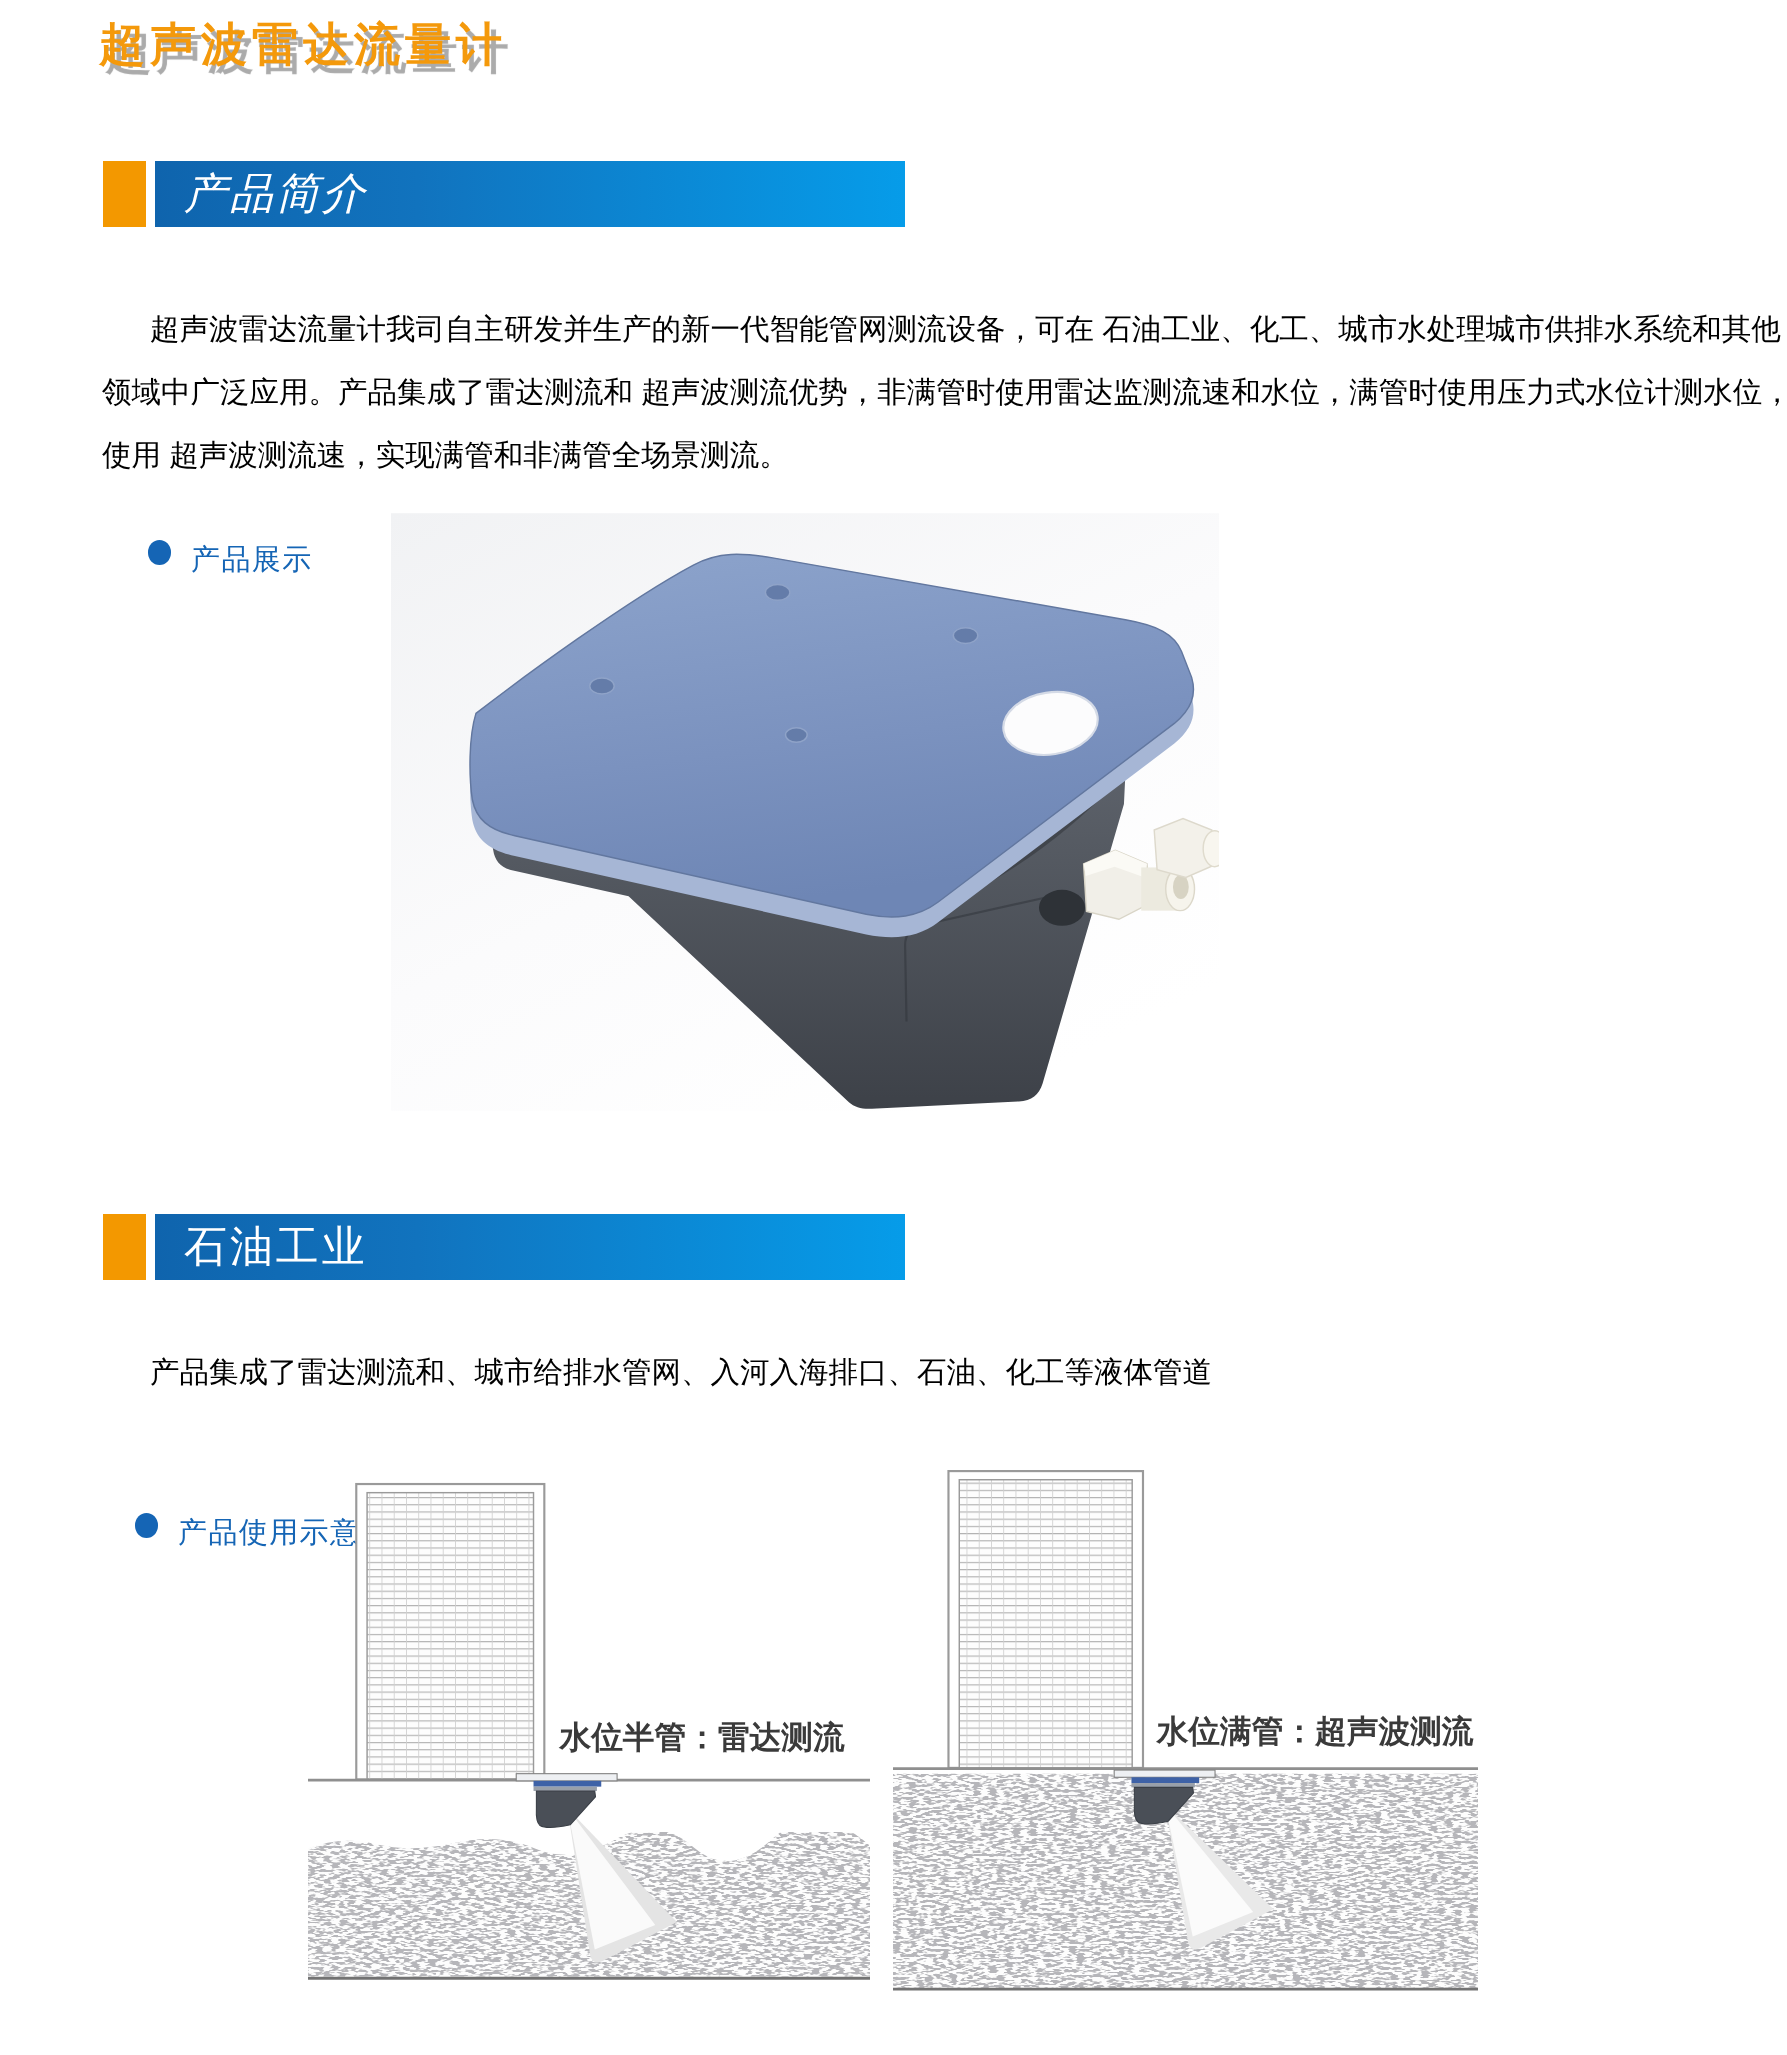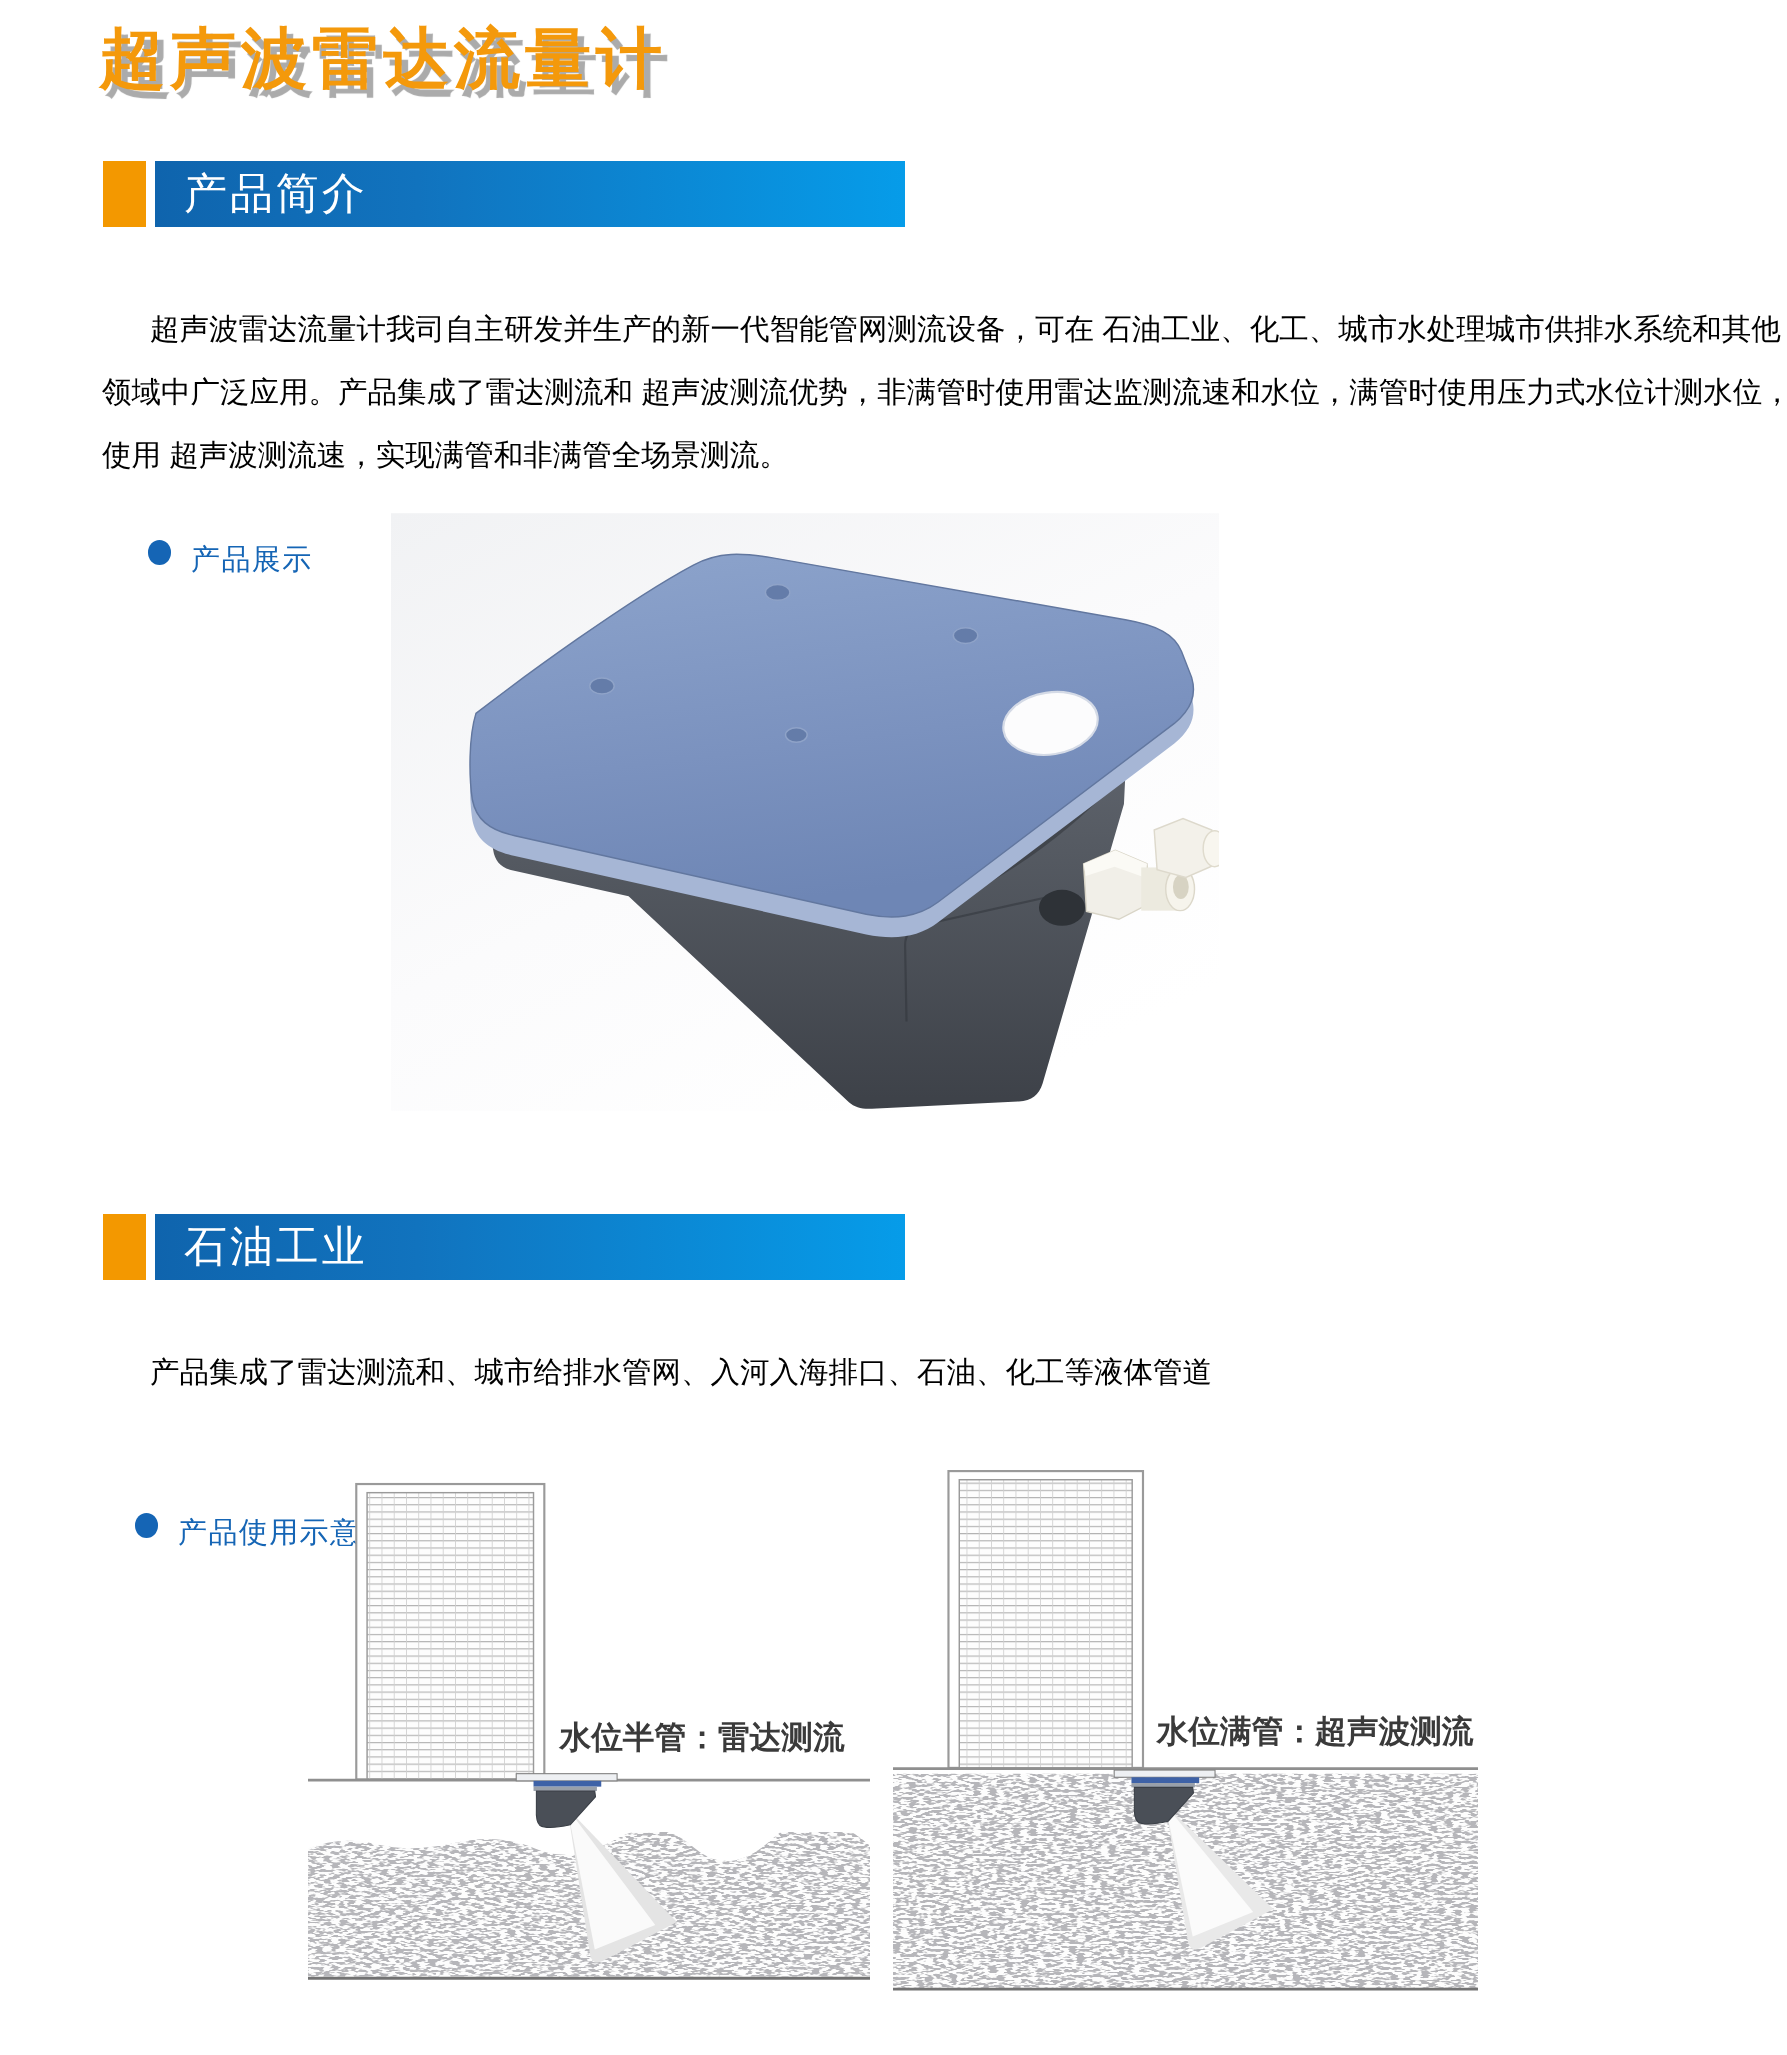--- a/index.html
+++ b/index.html
@@ -3,21 +3,21 @@
 <meta charset="utf-8">
 <style>
   html,body{margin:0;padding:0;background:#ffffff;}
   body{width:1787px;height:2056px;position:relative;overflow:hidden;
        font-family:"Liberation Sans",sans-serif;color:#000;}
   .abs{position:absolute;}
 
   
   .page-title{
     left:99px;top:14.4px;
-    font-size:66px;font-weight:bold;letter-spacing:5px;
+    font-size:46px;font-weight:bold;letter-spacing:5px;
     color:#F4990B;
     text-shadow:6.5px 8px 0.7px #ababab;
     white-space:nowrap;
   }
 
   
   .section-bar{left:103px;width:802px;height:66px;}
   .section-bar .accent{
     position:absolute;left:0;top:0;width:43px;height:66px;background:#F39800;}
   .section-bar .bluebar{
@@ -52,21 +52,21 @@
   .diagram{overflow:visible;}
   #diagram-left{left:308px;top:1468px;}
   #diagram-right{left:893px;top:1468px;}
   .diag-label{font-family:"Liberation Serif",serif;font-weight:bold;}
 </style>
 </head>
 <body>
 
 <div class="abs page-title">超声波雷达流量计</div>
 
-<div class="abs section-bar" style="top:161px;">
+<div class="abs section-bar" style="top:161px;font-style:italic;">
   <div class="accent"></div>
   <div class="bluebar">
     <span class="heading">产品简介</span>
   </div>
 </div>
 
 <div class="abs intro-par">
   <div class="line first">超声波雷达流量计我司自主研发并生产的新一代智能管网测流设备，可在 石油工业、化工、城市水处理城市供排水系统和其他</div>
   <div class="line">领域中广泛应用。产品集成了雷达测流和 超声波测流优势，非满管时使用雷达监测流速和水位，满管时使用压力式水位计测水位，</div>
   <div class="line">使用 超声波测流速，实现满管和非满管全场景测流。</div>

